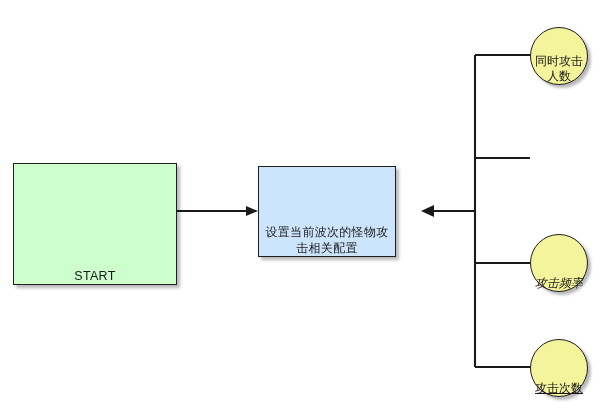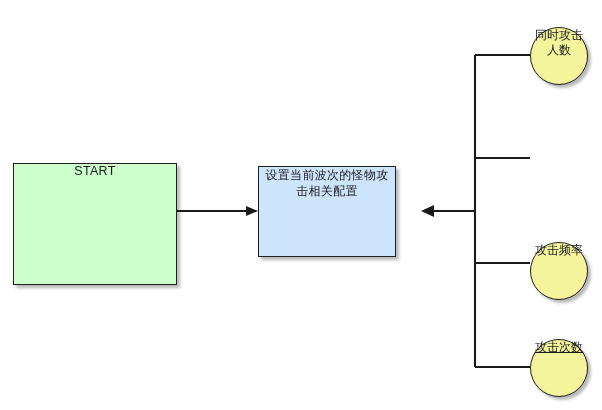--- a/index.html
+++ b/index.html
@@ -15,21 +15,21 @@
     width: 602px;
     height: 410px;
     background: #ffffff;
     overflow: hidden;
   }
   
   .node {
     position: absolute;
     box-sizing: border-box;
     display: flex;
-    align-items: flex-start;
+    align-items: flex-end;
     justify-content: center;
     text-align: center;
     color: #1a1a1a;
     border: 1.3px solid #1f1f1f;
     box-shadow: 3px 3px 3px rgba(0,0,0,0.28);
   }
   .rect-node {
     font-size: 12.5px;
     line-height: 15px;
     letter-spacing: 0.3px;
@@ -55,21 +55,21 @@
     width: 58px;
     height: 58px;
     border-radius: 50%;
     background: #f4f49c;
     font-size: 12px;
     line-height: 15px;
     padding: 0 3px;
   }
   #circle-0 { left: 530px; top: 27px; }
   #circle-1 { left: 530px; top: 129px; }
-  #circle-2 { left: 530px; top: 242px; }
+  #circle-2 { left: 530px; top: 234px; font-style: italic; }
   #circle-3 { left: 530px; top: 339px; text-decoration: underline; }
 
   .node-label {
     display: block;
     white-space: pre-line;
   }
 
   
   #edges {
     position: absolute;

